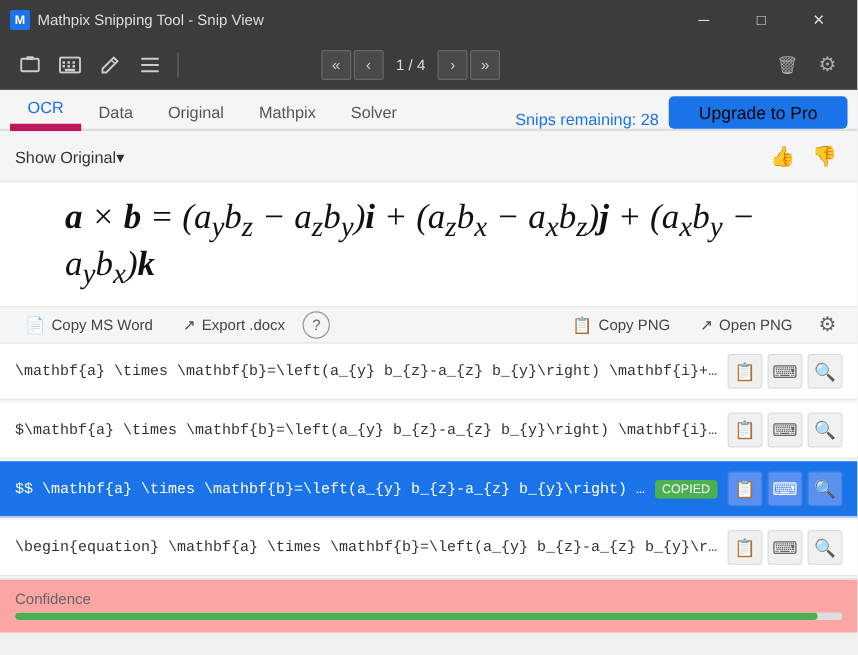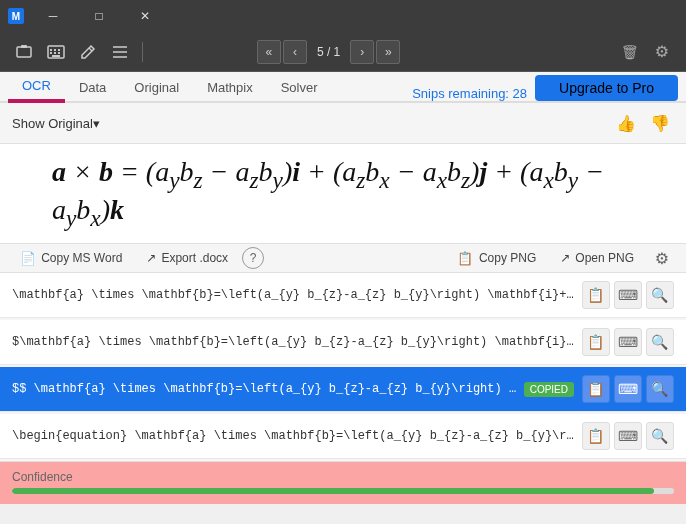--- a/index.html
+++ b/index.html
@@ -82,21 +82,21 @@
     .tab {
       padding: 6px 14px;
       cursor: pointer;
       font-size: 13px;
       color: #555;
       border-bottom: 2px solid transparent;
       margin-bottom: -2px;
     }
     .tab.active {
       color: #1a73e8;
-      border-bottom: 4px solid #be185d;
+      border-bottom: 6px solid #be185d;
       font-weight: 500;
     }
     .snips-remaining {
       margin-left: 16px;
       color: #1a73e8;
       font-size: 13px;
       display: flex; align-items: center;
     }
     .upgrade-btn {
       margin-left: 8px;
@@ -256,20 +256,21 @@
       height: calc(524px - 32px - 40px - 36px);
     }
   </style>
 </head>
 <body>
 
 <div class="titlebar">
   <div class="titlebar-icon">
     <span>M</span>
   </div>
+  <span class="titlebar-title">Mathpix Snipping Tool - Snip View</span>
   <div class="titlebar-controls">
     <div class="titlebar-btn">─</div>
     <div class="titlebar-btn">□</div>
     <div class="titlebar-btn close">✕</div>
   </div>
 </div>
 
 <div class="toolbar">
   <div class="toolbar-icon-btn">
     <svg width="18" height="18" viewBox="0 0 18 18" fill="none">
@@ -299,21 +300,21 @@
     <svg width="16" height="14" viewBox="0 0 16 14" fill="none">
       <line x1="1" y1="2" x2="15" y2="2" stroke="#ccc" stroke-width="1.5"></line>
       <line x1="1" y1="7" x2="15" y2="7" stroke="#ccc" stroke-width="1.5"></line>
       <line x1="1" y1="12" x2="15" y2="12" stroke="#ccc" stroke-width="1.5"></line>
     </svg>
   </div>
   <div class="toolbar-separator"></div>
   <div class="toolbar-nav">
     <div class="nav-btn">«</div>
     <div class="nav-btn">‹</div>
-    <span class="nav-page">5 / 1</span>
+    <span class="nav-page">1 / 4</span>
     <div class="nav-btn">›</div>
     <div class="nav-btn">»</div>
   </div>
   <div class="toolbar-right">
     <div class="toolbar-icon-btn" style="color:#aaa; font-size:14px;">🗑</div>
     <div class="toolbar-icon-btn" style="color:#aaa; font-size:16px;">⚙</div>
   </div>
 </div>
 
 <div class="main-content">

